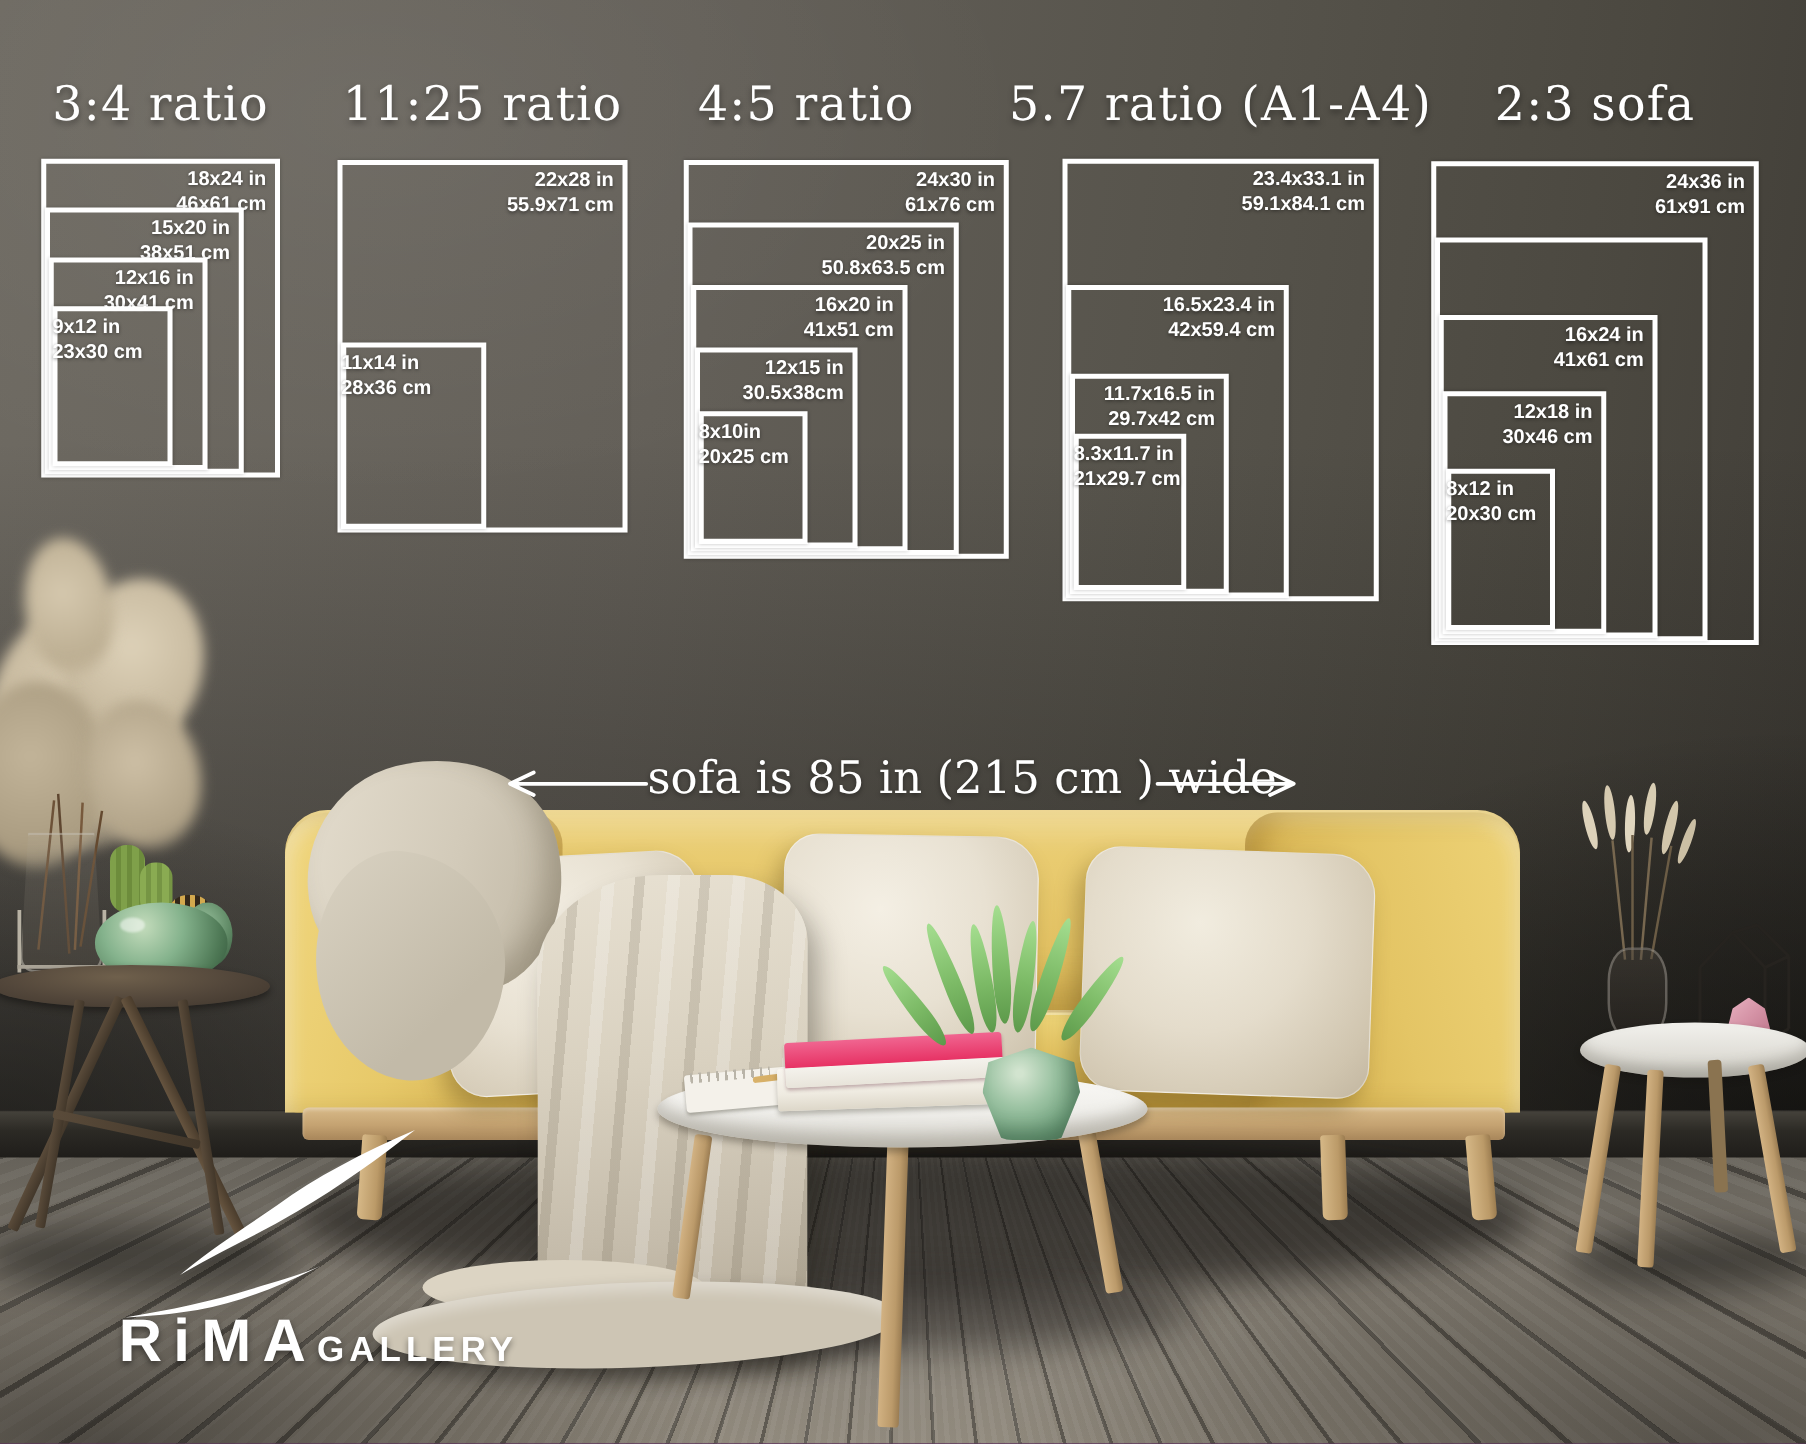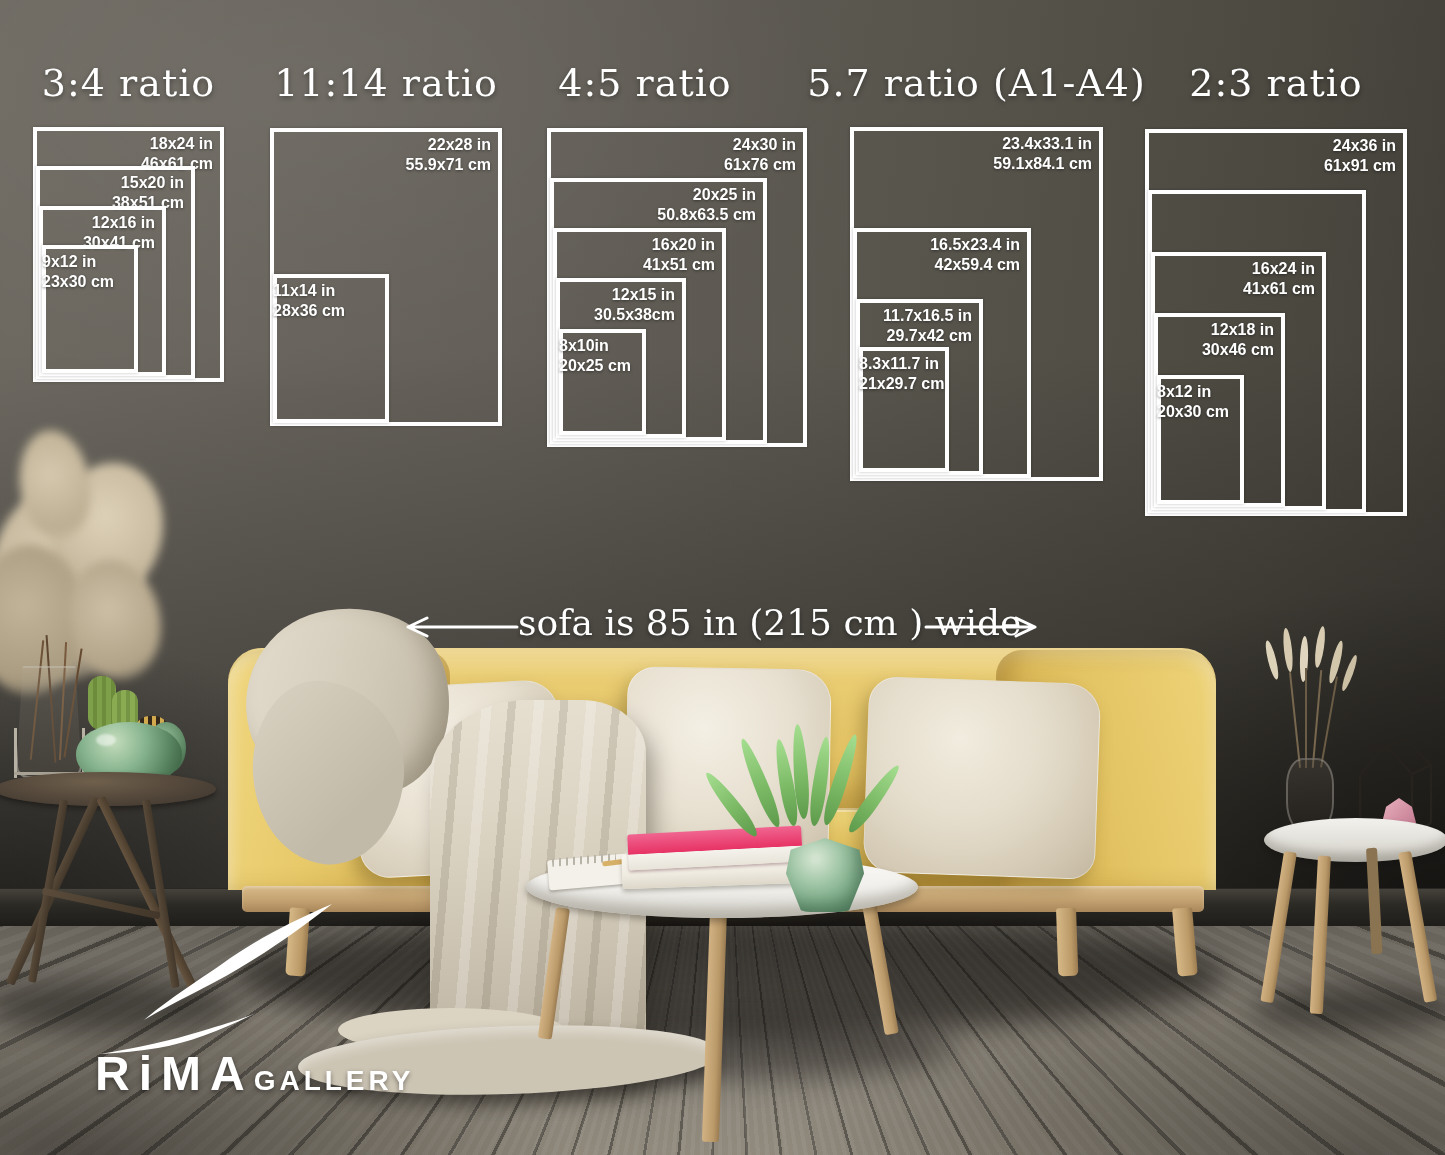--- a/index.html
+++ b/index.html
@@ -224,21 +224,21 @@
       <div class="size-rect" style="left: 39px; top: 206px; width: 127px; height: 170px;"></div>
       <div class="size-label" style="left: 39px; top: 213px; width: 116px;">
         <div>12x16 in</div>
         <div>30x41 cm</div>
       </div>
       <div class="size-rect" style="left: 42px; top: 245px; width: 96px; height: 128px;"></div>
       <div class="size-label centered" style="left: 42px; top: 252px; width: 96px;">
         <div>9x12 in</div>
         <div>23x30 cm</div>
       </div>
-      <div class="rg-title" style="left: 386px;">11:14 ratio</div>
+      <div class="rg-title" style="left: 386px;">11:25 ratio</div>
       <div class="size-rect" style="left: 270px; top: 128px; width: 232px; height: 298px;"></div>
       <div class="size-label" style="left: 270px; top: 135px; width: 221px;">
         <div>22x28 in</div>
         <div>55.9x71 cm</div>
       </div>
       <div class="size-rect" style="left: 273px; top: 274px; width: 116px; height: 149px;"></div>
       <div class="size-label centered" style="left: 273px; top: 281px; width: 116px;">
         <div>11x14 in</div>
         <div>28x36 cm</div>
       </div>
@@ -282,21 +282,21 @@
       <div class="size-rect" style="left: 856px; top: 299px; width: 127px; height: 176px;"></div>
       <div class="size-label" style="left: 856px; top: 306px; width: 116px;">
         <div>11.7x16.5 in</div>
         <div>29.7x42 cm</div>
       </div>
       <div class="size-rect" style="left: 859px; top: 347px; width: 90px; height: 125px;"></div>
       <div class="size-label centered" style="left: 859px; top: 354px; width: 90px;">
         <div>8.3x11.7 in</div>
         <div>21x29.7 cm</div>
       </div>
-      <div class="rg-title" style="left: 1276px;">2:3 ratio</div>
+      <div class="rg-title" style="left: 1276px;">2:3 sofa</div>
       <div class="size-rect" style="left: 1145px; top: 129px; width: 262px; height: 387px;"></div>
       <div class="size-label" style="left: 1145px; top: 136px; width: 251px;">
         <div>24x36 in</div>
         <div>61x91 cm</div>
       </div>
       <div class="size-rect" style="left: 1148px; top: 190px; width: 218px; height: 323px;"></div>
       <div class="size-rect" style="left: 1151px; top: 252px; width: 175px; height: 258px;"></div>
       <div class="size-label" style="left: 1151px; top: 259px; width: 164px;">
         <div>16x24 in</div>
         <div>41x61 cm</div>

